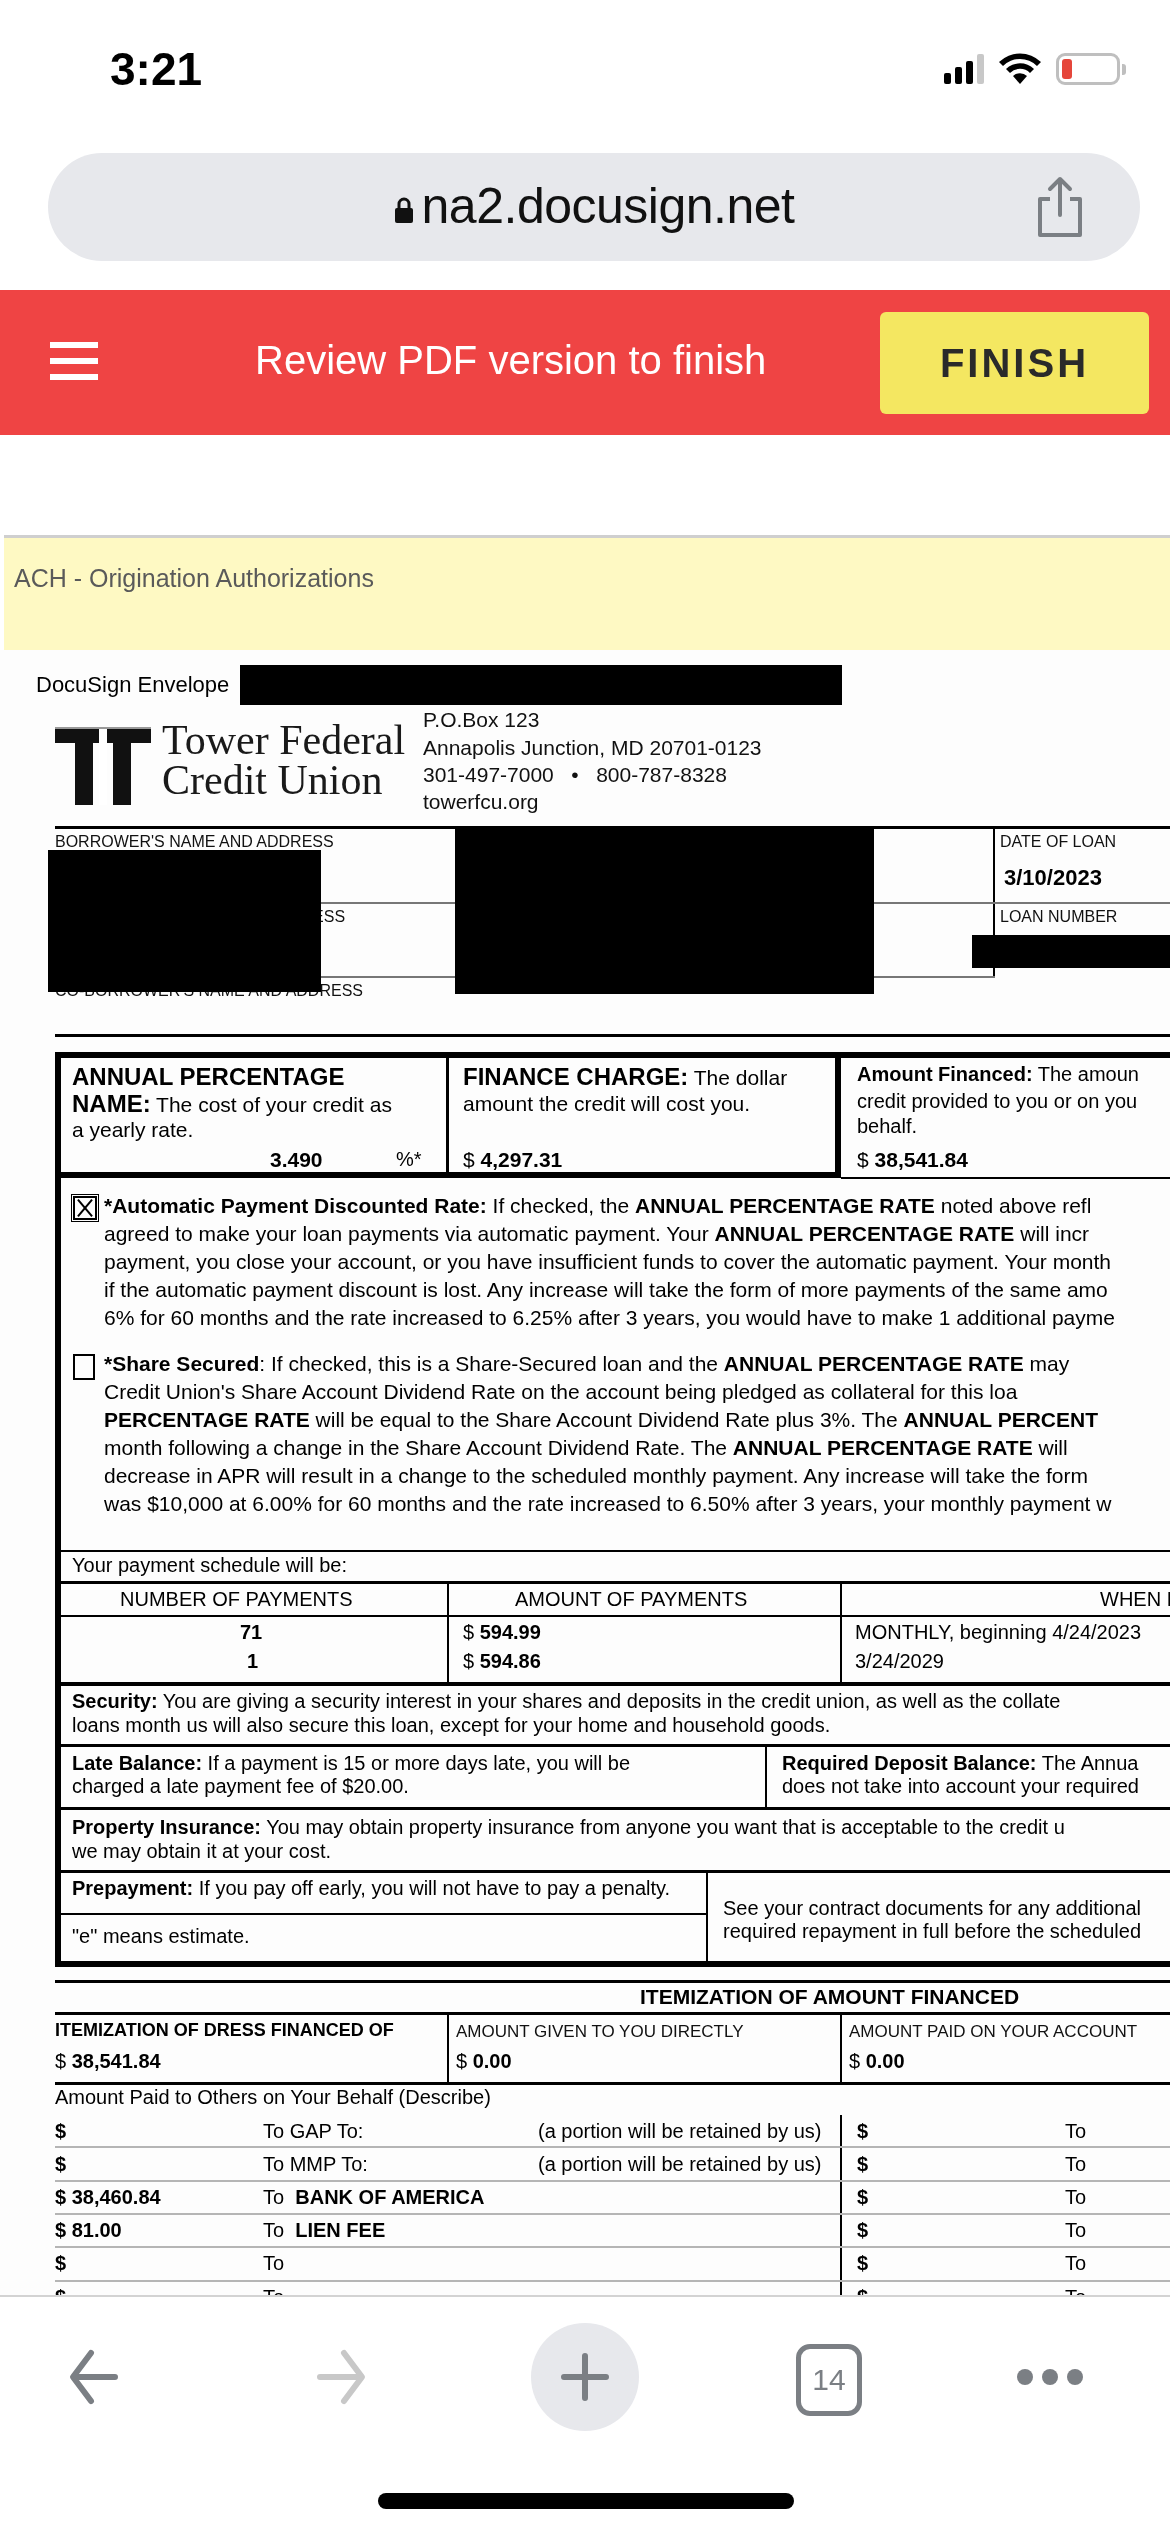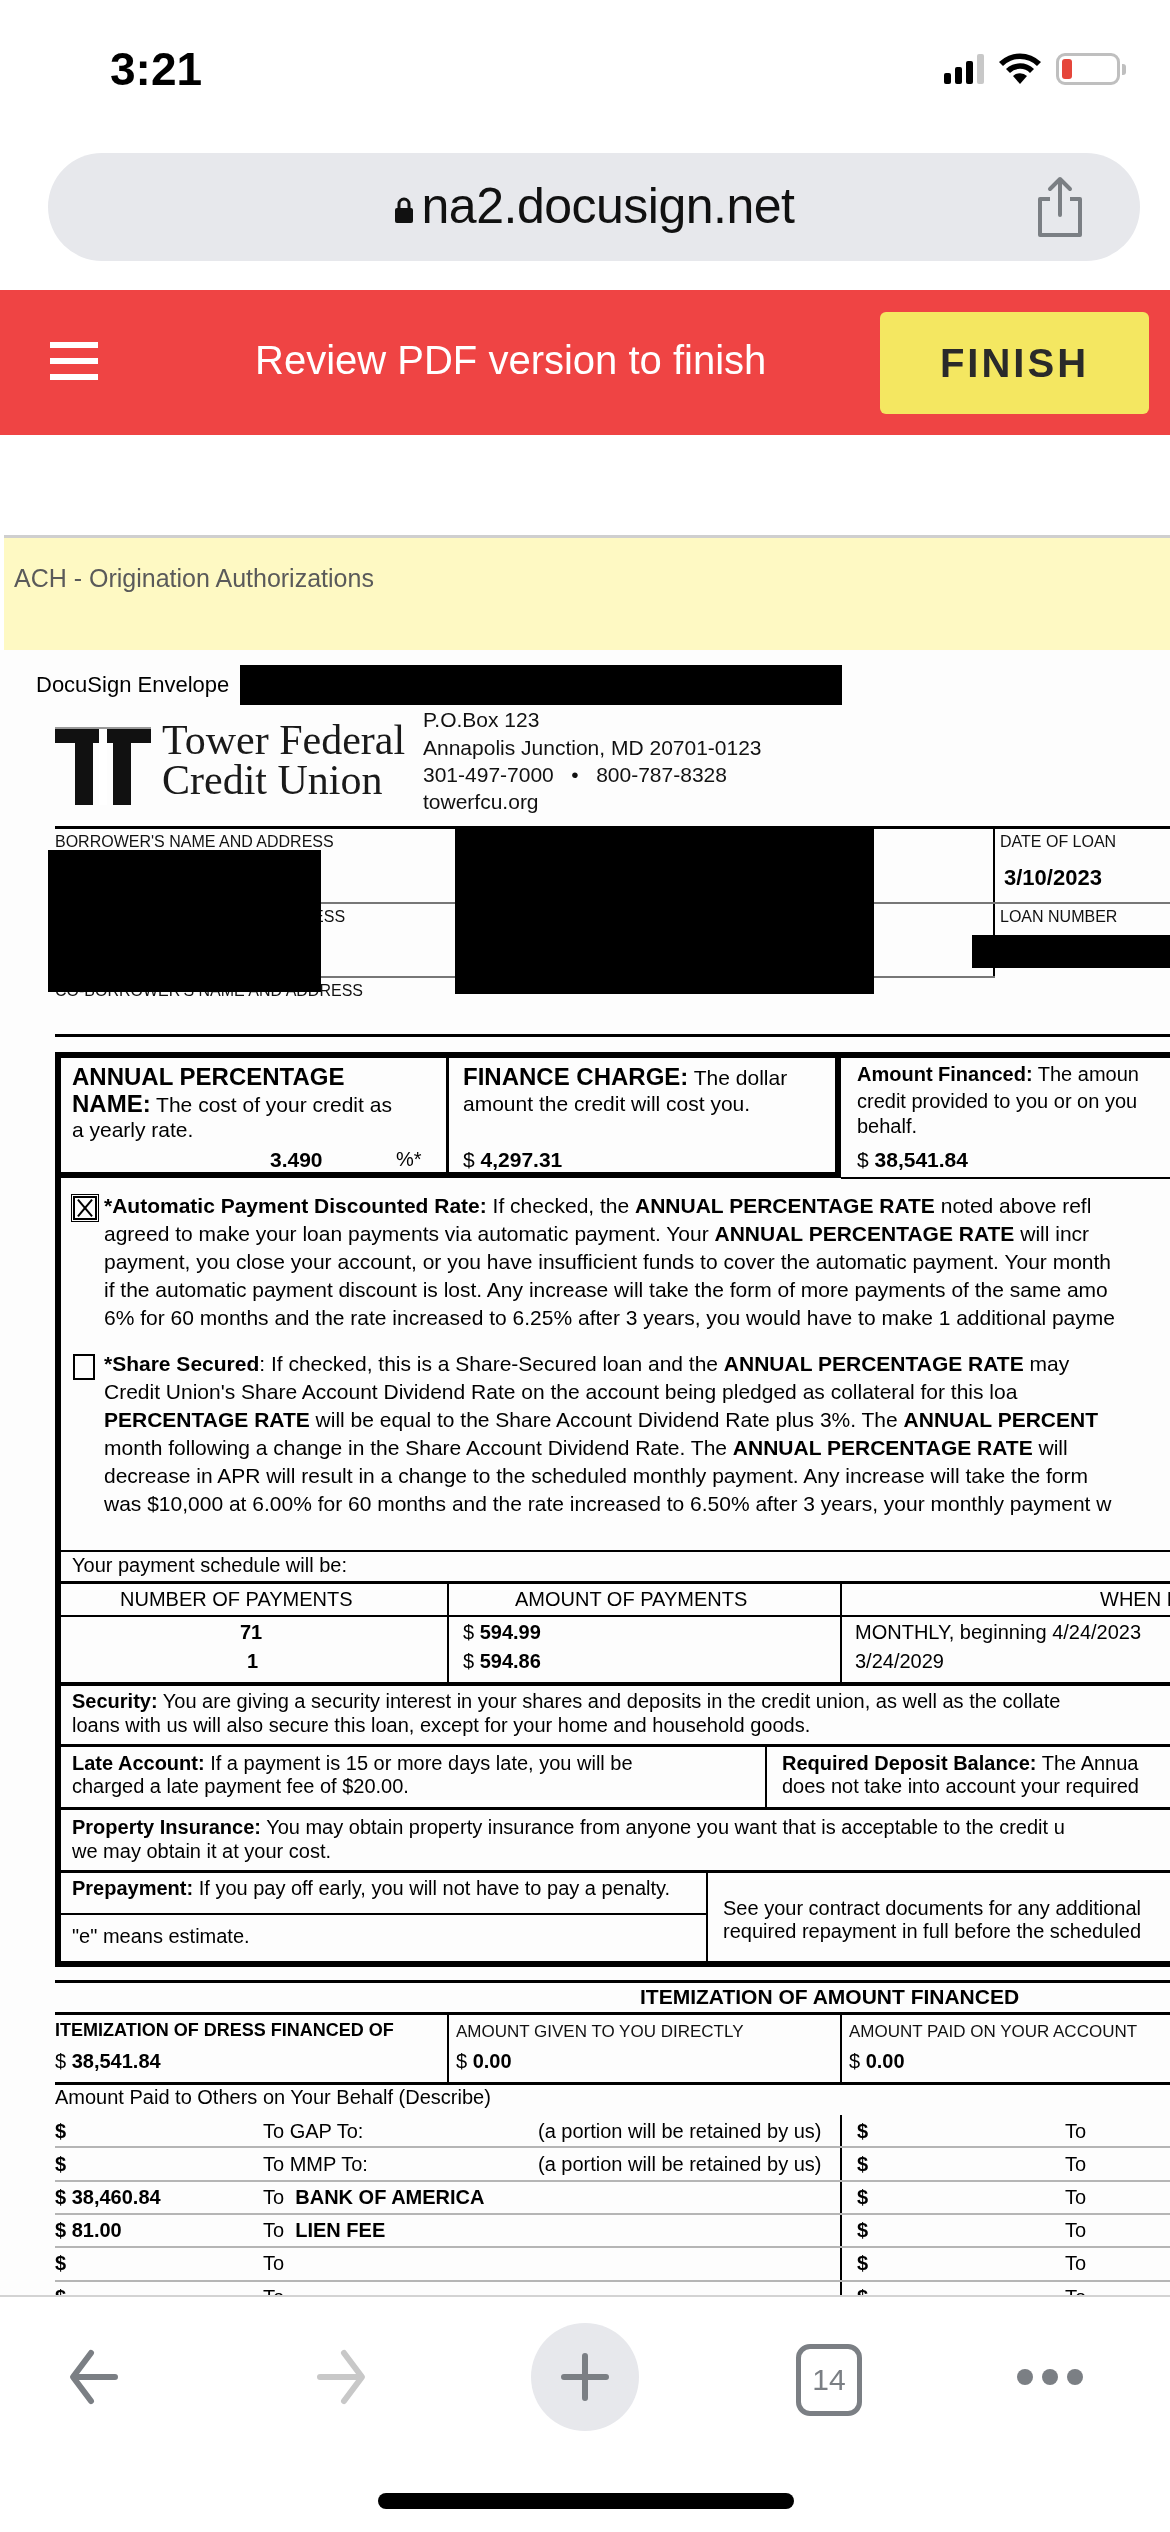--- a/index.html
+++ b/index.html
@@ -222,25 +222,25 @@
 
   <div class="t bold" style="left:240px; top:971px; font-size:20px;">71</div>
   <div class="t" style="left:463px; top:971px; font-size:20px;"><span>$</span>&nbsp;<span class="bold">594.99</span></div>
   <div class="t" style="left:855px; top:971px; font-size:20px;">MONTHLY, beginning 4/24/2023</div>
   <div class="t bold" style="left:247px; top:1000px; font-size:20px;">1</div>
   <div class="t" style="left:463px; top:1000px; font-size:20px;"><span>$</span>&nbsp;<span class="bold">594.86</span></div>
   <div class="t" style="left:855px; top:1000px; font-size:20px;">3/24/2029</div>
 
   <div class="hl" style="left:61px; top:1032px; width:1109px; height:4px;"></div>
   <div class="t" style="left:72px; top:1040px; font-size:20px;"><span class="bold">Security:</span><span> You are giving a security interest in your shares and deposits in the credit union, as well as the collate</span></div>
-  <div class="t" style="left:72px; top:1064px; font-size:20px;">loans with us will also secure this loan, except for your home and household goods.</div>
+  <div class="t" style="left:72px; top:1064px; font-size:20px;">loans month us will also secure this loan, except for your home and household goods.</div>
 
   <div class="hl" style="left:61px; top:1094px; width:1109px; height:3px;"></div>
   <div class="vl" style="left:765px; top:1096px; width:2px; height:62px;"></div>
-  <div class="t" style="left:72px; top:1102px; font-size:20px;"><span class="bold">Late Account:</span><span> If a payment is 15 or more days late, you will be</span></div>
+  <div class="t" style="left:72px; top:1102px; font-size:20px;"><span class="bold">Late Balance:</span><span> If a payment is 15 or more days late, you will be</span></div>
   <div class="t" style="left:72px; top:1125px; font-size:20px;">charged a late payment fee of $20.00.</div>
   <div class="t" style="left:782px; top:1102px; font-size:20px;"><span class="bold">Required Deposit Balance:</span><span> The Annua</span></div>
   <div class="t" style="left:782px; top:1125px; font-size:20px;">does not take into account your required</div>
 
   <div class="hl" style="left:61px; top:1157px; width:1109px; height:3px;"></div>
   <div class="t" style="left:72px; top:1166px; font-size:20px;"><span class="bold">Property Insurance:</span><span> You may obtain property insurance from anyone you want that is acceptable to the credit u</span></div>
   <div class="t" style="left:72px; top:1190px; font-size:20px;">we may obtain it at your cost.</div>
 
   <div class="hl" style="left:61px; top:1220px; width:1109px; height:3px;"></div>
   <div class="vl" style="left:706px; top:1222px; width:2px; height:90px;"></div>

